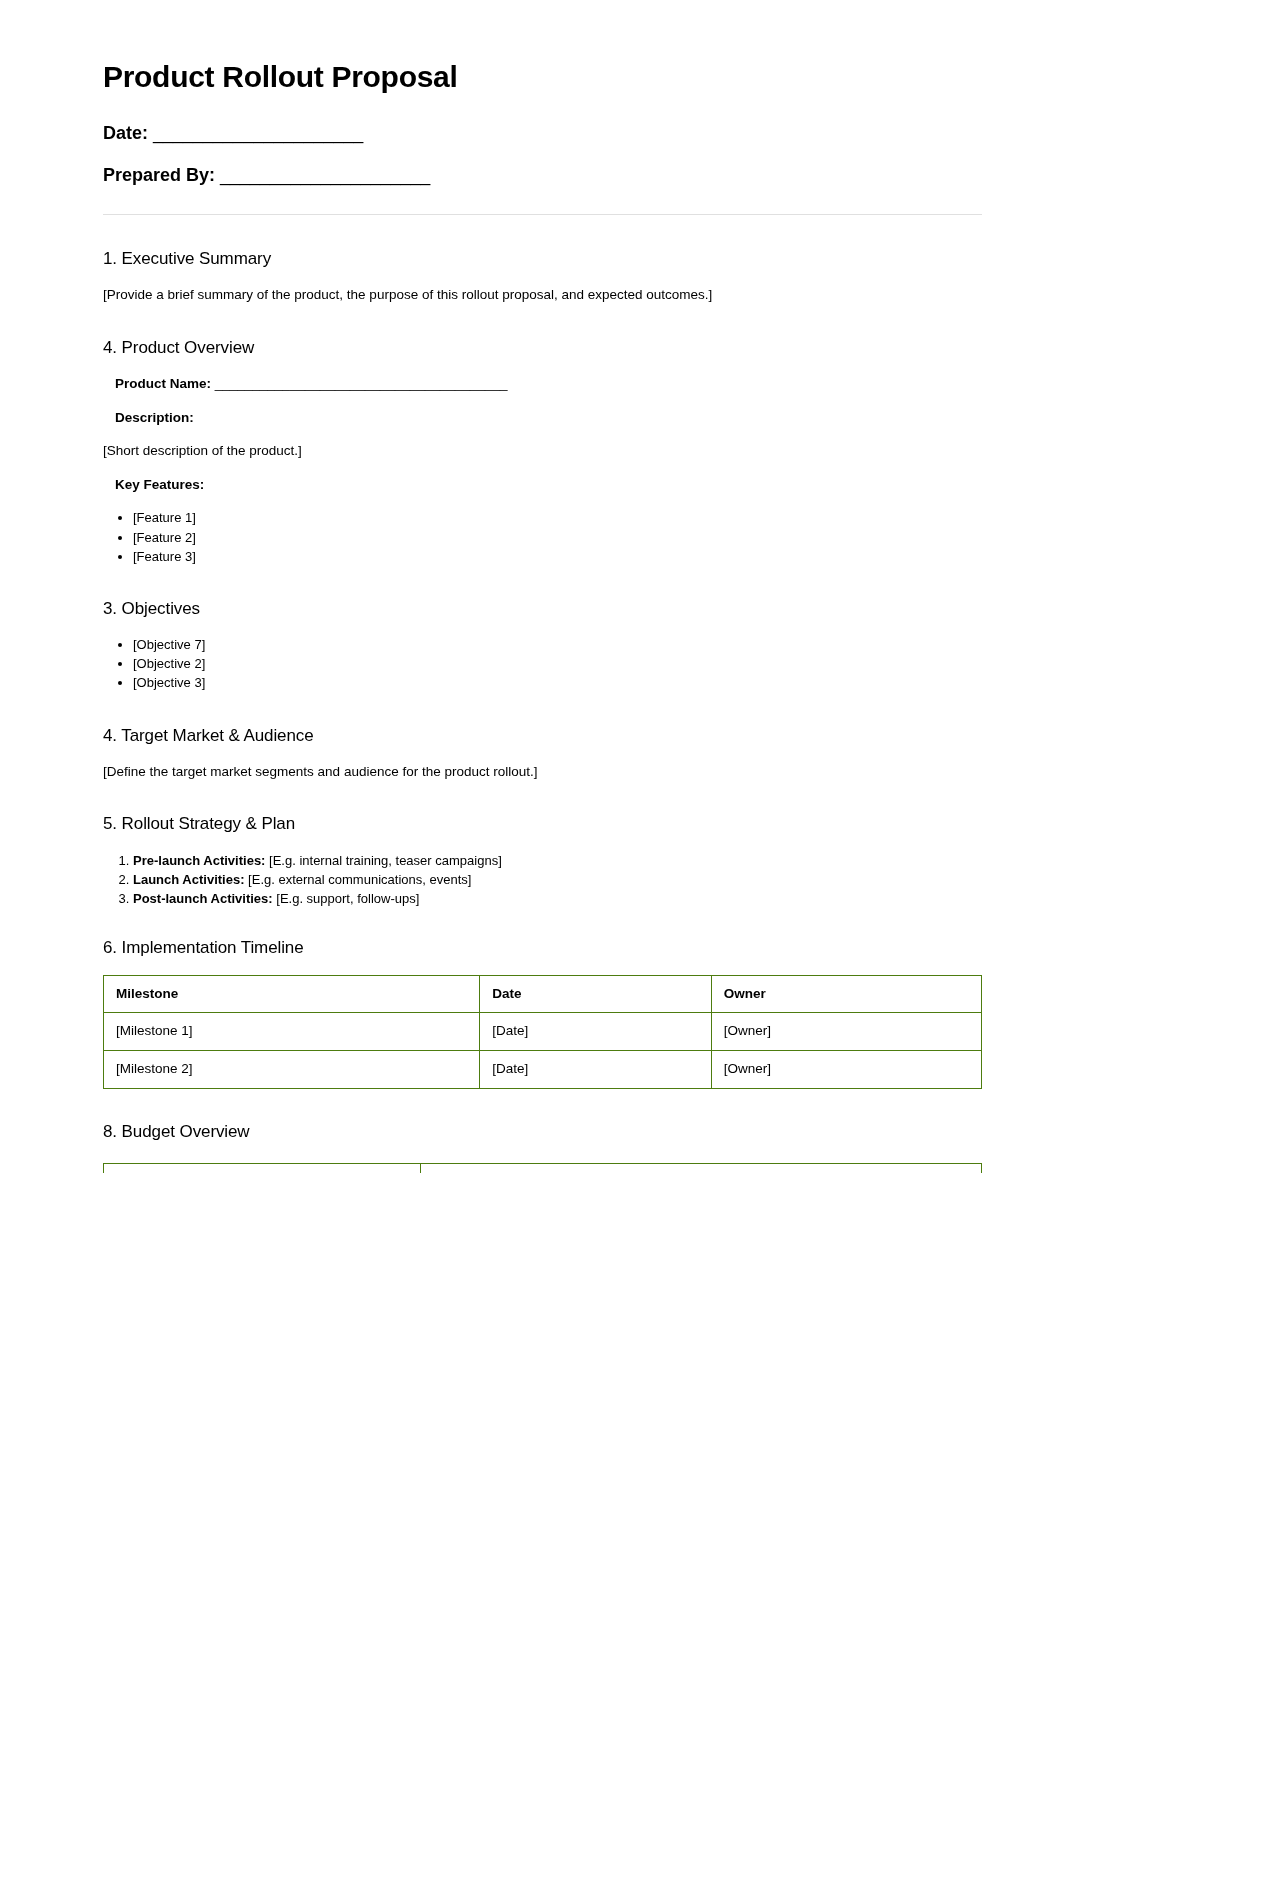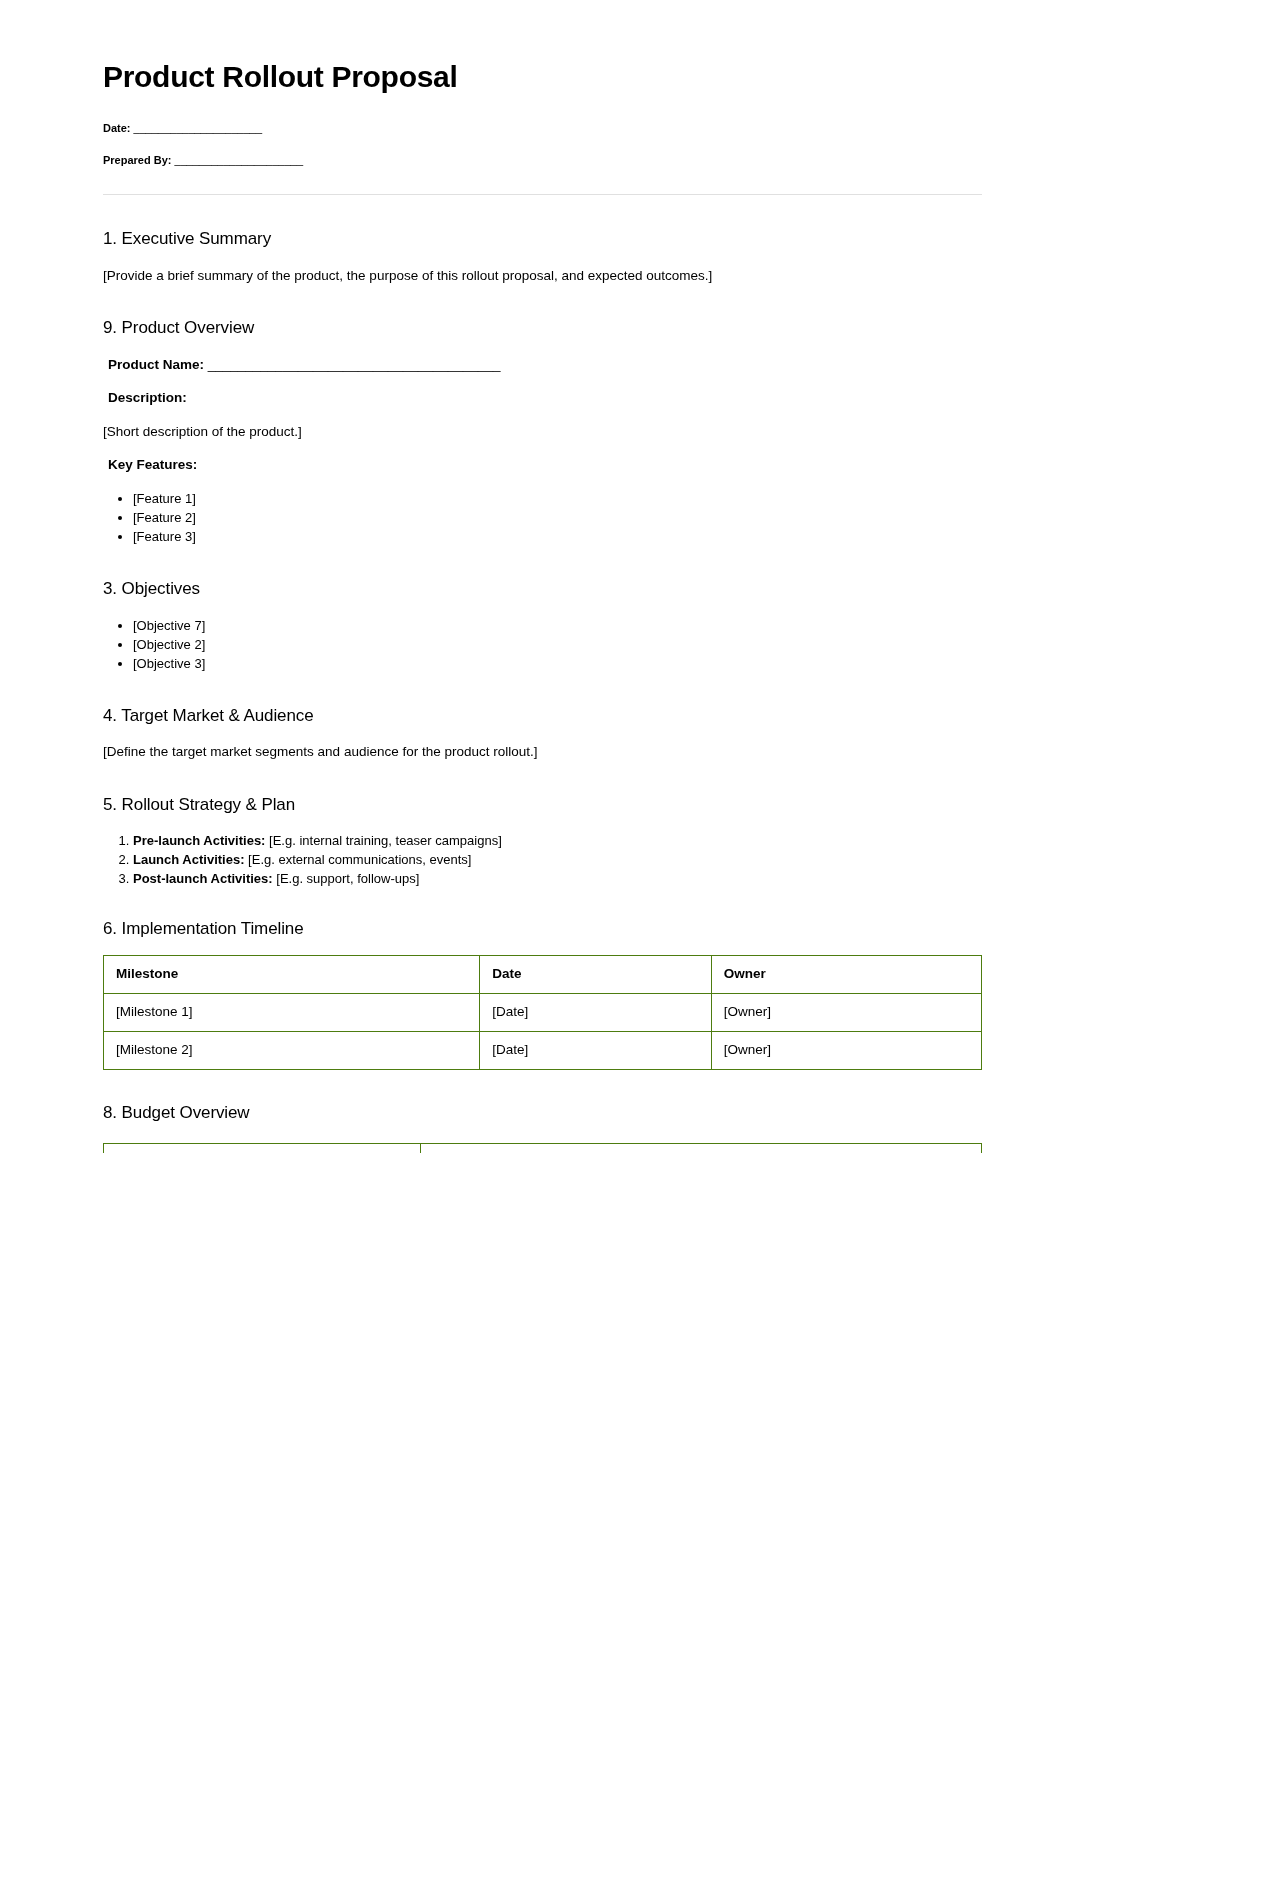--- a/index.html
+++ b/index.html
@@ -29,21 +29,21 @@
     padding: 60px 297px 0 87px;
   }
   h1.doc-title {
     font-size: 30px;
     font-weight: bold;
     letter-spacing: -0.3px;
     margin: 0 0 26px 0;
     line-height: 1.15;
   }
   .field-line {
-    font-size: 11px;
+    font-size: 18px;
     margin: 0 0 17px 0;
     line-height: 1.4;
   }
   .field-line .label { font-weight: bold; }
   .field-line .blank {
     font-weight: normal;
     letter-spacing: 0px;
   }
   hr.divider {
     border: 0;
@@ -62,21 +62,21 @@
   .section.tight { margin-bottom: 30px; }
   p.body-text {
     font-size: 13.5px;
     line-height: 1.45;
     margin: 0 0 14px 0;
   }
   p.sub-label {
     font-size: 13.5px;
     font-weight: bold;
     line-height: 1.45;
-    margin: 0 0 14px 5px;
+    margin: 0 0 14px 12px;
   }
   ul.bullets, ol.numbers {
     margin: 0 0 14px 0;
     padding-left: 30px;
     font-size: 13px;
     line-height: 1.47;
   }
   ul.bullets li, ol.numbers li {
     margin: 0;
     padding: 0;
@@ -135,21 +135,21 @@
     </p>
 
     <hr class="divider">
 
     <div class="section">
       <h2 class="section-title">1. Executive Summary</h2>
       <p class="body-text">[Provide a brief summary of the product, the purpose of this rollout proposal, and expected outcomes.]</p>
     </div>
 
     <div class="section">
-      <h2 class="section-title">9. Product Overview</h2>
+      <h2 class="section-title">4. Product Overview</h2>
       <p class="sub-label">
         <span>Product Name:</span>
         <span class="blank" style="font-weight:normal">_______________________________________</span>
       </p>
       <p class="sub-label">Description:</p>
       <p class="body-text">[Short description of the product.]</p>
       <p class="sub-label">Key Features:</p>
       <ul class="bullets">
         <li>[Feature 1]</li>
         <li>[Feature 2]</li>

